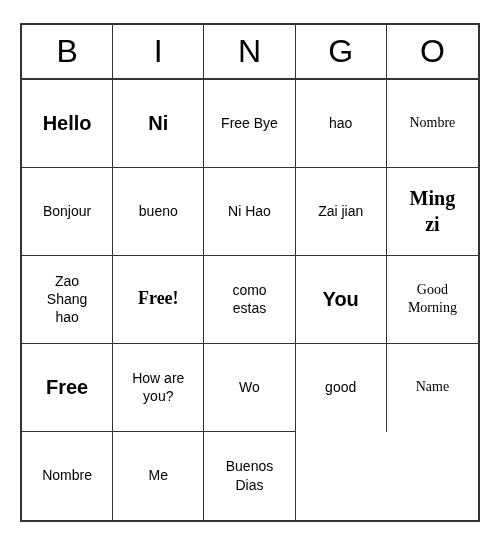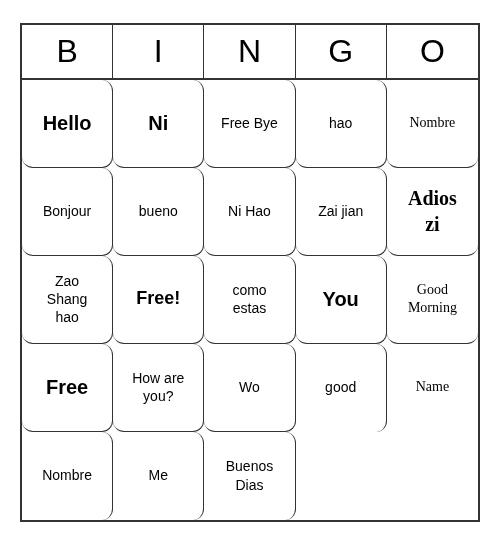--- a/index.html
+++ b/index.html
@@ -51,40 +51,40 @@
       border-right: 1px solid #333;
       border-bottom: 1px solid #333;
       display: flex;
       align-items: center;
       justify-content: center;
       text-align: center;
       padding: 6px 16px;
       min-height: 88px;
       font-size: 14px;
       line-height: 1.3;
-      border-radius: 11px;
     }
 
     .bingo-cell:nth-child(5n) {
       border-right: none;
       font-family: Liberation Serif, serif;
     }
 
     .bingo-cell:nth-last-child(-n+5) {
       border-bottom: none;
     }
 
     .bingo-cell.large-text {
       font-size: 20px;
       font-weight: bold;
     }
 
     .bingo-cell.free {
       font-size: 18px;
       font-weight: bold;
+      font-family: Liberation Serif, serif;
     }
   </style>
 </head>
 <body>
 
 <div class="bingo-card">
   <div class="bingo-header">
   <div class="bingo-header-cell">B</div>
       <div class="bingo-header-cell">I</div>
       <div class="bingo-header-cell">N</div>
@@ -94,21 +94,21 @@
   <div class="bingo-grid">
   <div class="bingo-cell large-text">Hello</div>
       <div class="bingo-cell large-text">Ni</div>
       <div class="bingo-cell">Free Bye</div>
       <div class="bingo-cell">hao</div>
       <div class="bingo-cell">Nombre</div>
       <div class="bingo-cell">Bonjour</div>
       <div class="bingo-cell">bueno</div>
       <div class="bingo-cell">Ni Hao</div>
       <div class="bingo-cell">Zai jian</div>
-      <div class="bingo-cell large-text">Adios zi</div>
+      <div class="bingo-cell large-text">Ming zi</div>
       <div class="bingo-cell">Zao Shang hao</div>
       <div class="bingo-cell free">Free!</div>
       <div class="bingo-cell">como estas</div>
       <div class="bingo-cell large-text">You</div>
       <div class="bingo-cell">Good Morning</div>
       <div class="bingo-cell large-text">Free</div>
       <div class="bingo-cell">How are you?</div>
       <div class="bingo-cell">Wo</div>
       <div class="bingo-cell">good</div>
       <div class="bingo-cell">Name</div>

